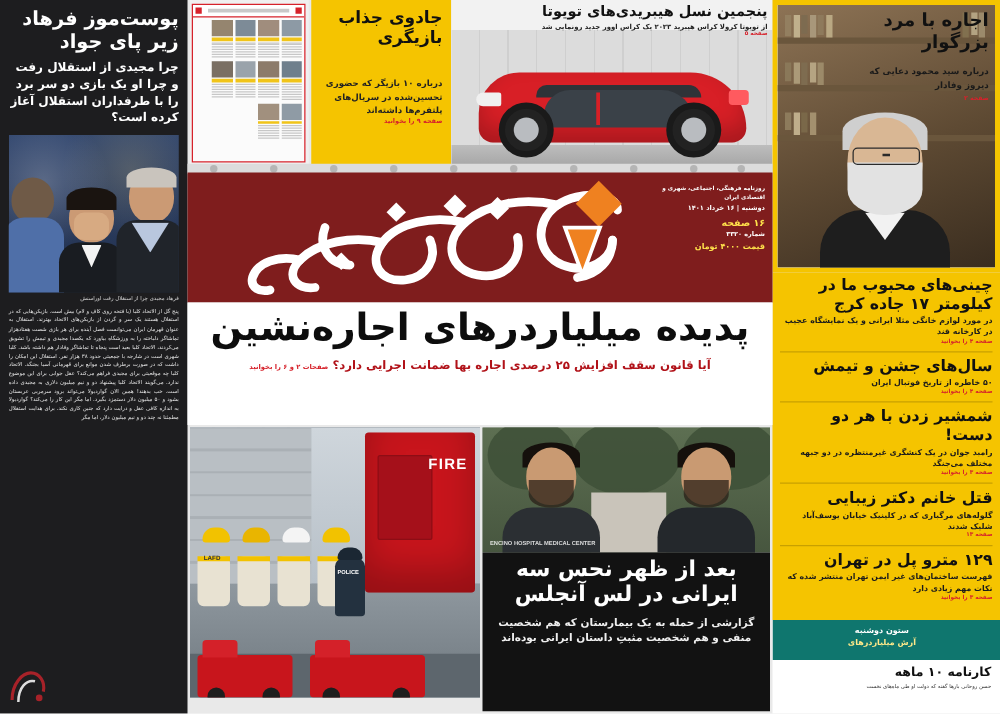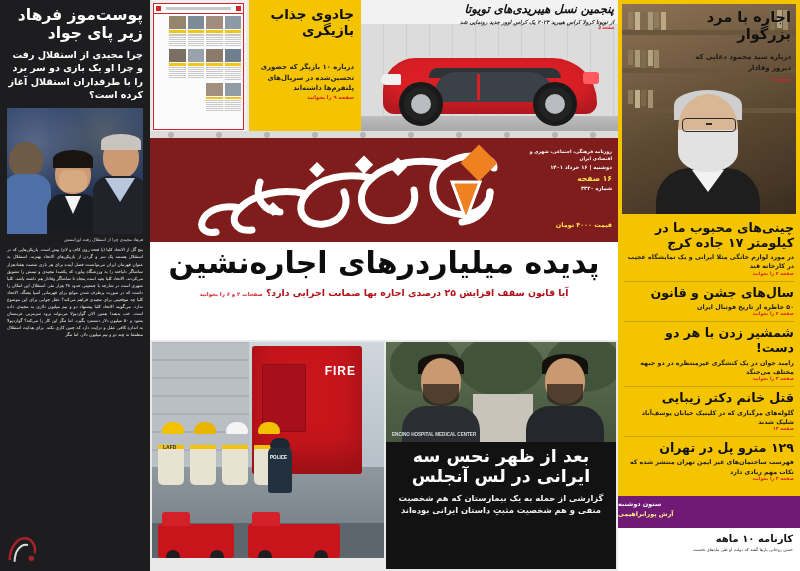--- a/index.html
+++ b/index.html
@@ -44,21 +44,21 @@
   #thumb-bottom{left:152px;top:138px;width:95px;height:14px;background:#3b5f86;}
 
   
   #promo-act{left:249px;top:0;width:112px;height:138px;background:#f5c400;padding:7px 7px 0 7px;}
   #promo-act .h{font-size:13.6px;line-height:1.15;font-weight:bold;direction:rtl;text-align:right;color:#111;}
   #promo-act .s{margin-top:24px;font-size:6.9px;line-height:1.52;font-weight:bold;direction:rtl;text-align:right;color:#222;}
   #promo-act .pg{color:#d6222b;font-size:5.2px;font-weight:bold;}
 
   
   #car-block{left:361px;top:0;width:257px;height:138px;background:#f2f2f2;}
-  #car-head{position:absolute;right:4px;top:3px;width:248px;direction:rtl;text-align:right;font-style:italic;}
+  #car-head{position:absolute;right:4px;top:3px;width:248px;direction:rtl;text-align:right;}
   #car-head .h{font-size:11.6px;font-weight:bold;color:#111;line-height:1.1;}
   #car-head .s{margin-top:3px;font-size:5.5px;font-weight:bold;color:#222;}
   #car-head .pg{color:#d6222b;font-size:4.6px;font-weight:bold;}
   #car-img{position:absolute;left:0;top:24px;width:257px;height:114px;overflow:hidden;background:#e3e3e3;}
   .car-wall{position:absolute;inset:0;background:
       repeating-linear-gradient(90deg,#dcdcdc 0 22px,#cfcfcf 22px 23px),
       linear-gradient(#e8e8e8,#d8d8d8);}
   .car-body{position:absolute;left:22px;top:34px;width:214px;height:56px;background:#d81f26;
       border-radius:40px 55px 14px 14px;box-shadow:inset 0 -10px 18px rgba(0,0,0,.22);}
   .car-glass{position:absolute;left:52px;top:14px;width:120px;height:30px;background:#3a4148;
@@ -99,37 +99,37 @@
   
   #right-list{left:618px;top:218px;width:182px;height:278px;background:#f5c400;padding:3px 6px 0 6px;}
   .ritem{margin-bottom:5px;direction:rtl;text-align:right;}
   .ritem .h{font-size:12.6px;line-height:1.16;font-weight:bold;color:#111;}
   .ritem .s{margin-top:2px;font-size:6.3px;line-height:1.46;font-weight:bold;color:#1b1b1b;}
   .ritem .pg{font-size:4.6px;font-weight:bold;color:#d6222b;}
   .rsep{height:1px;background:rgba(0,0,0,.18);margin:4px 0 4px 0;}
 
   
   #col-box{left:618px;top:496px;width:182px;height:75px;background:#fff;}
-  #col-head{height:28px;background:#701a75;padding:4px 7px 0 0;direction:rtl;text-align:left;}
+  #col-head{height:28px;background:#0f766e;padding:4px 7px 0 0;direction:rtl;text-align:center;}
   #col-head .l1{font-size:6.4px;color:#fff;font-weight:bold;line-height:1.5;}
   #col-head .l2{font-size:6.4px;color:#ffe98a;font-weight:bold;line-height:1.5;}
   #col-body{padding:5px 7px 0 7px;direction:rtl;text-align:right;}
   #col-body .t{font-size:10px;font-weight:bold;color:#111;}
   #col-body .p{margin-top:3px;font-size:4.3px;line-height:1.6;color:#333;text-align:justify;}
 
   
   #masthead{left:150px;top:138px;width:468px;height:104px;background:#7f1d1d;}
   #logo-wrap{position:absolute;right:94px;top:4px;width:330px;height:96px;}
   #logo-svg{width:100%;height:100%;}
   #mast-meta{position:absolute;right:6px;top:10px;width:86px;direction:rtl;text-align:right;color:#fff;}
   #mast-meta .m1{font-size:4.6px;line-height:1.55;font-weight:bold;}
   #mast-meta .m2{font-size:5.3px;line-height:1.55;font-weight:bold;margin-top:1px;}
   #mast-meta .m3{font-size:7.6px;line-height:1.4;font-weight:bold;color:#ffe24b;margin-top:3px;}
   #mast-meta .m4{font-size:5.2px;line-height:1.5;font-weight:bold;}
-  #mast-meta .m5{font-size:6.4px;line-height:1.4;font-weight:bold;color:#ffe24b;margin-top:28px;}
+  #mast-meta .m5{font-size:6.4px;line-height:1.4;font-weight:bold;color:#ffe24b;}
   #mast-strip{position:absolute;left:150px;top:131px;width:468px;height:8px;background:#dcdcdc;}
   #mast-strip .d{position:absolute;top:1px;width:6px;height:6px;border-radius:50%;background:#b5b5b5;}
 
   
   #lead{left:150px;top:242px;width:468px;height:98px;background:#fff;padding:5px 10px 0 10px;}
   #lead-h{font-size:30px;line-height:1.06;font-weight:bold;direction:rtl;text-align:center;color:#0d0d0d;letter-spacing:-.6px;}
   #lead-s{margin-top:7px;font-size:9.4px;line-height:1.4;font-weight:bold;direction:rtl;text-align:center;color:#b11219;}
   #lead-s .pg{font-size:5.4px;color:#d6222b;}
 
   
@@ -137,21 +137,21 @@
   #photo-men{left:386px;top:342px;width:230px;height:100px;background:#5e6e58;overflow:hidden;}
   #la-box{left:386px;top:442px;width:230px;height:127px;background:#121212;padding:5px 7px 0 7px;}
   #la-box .h{font-size:17.4px;line-height:1.14;font-weight:bold;direction:rtl;text-align:center;color:#fff;letter-spacing:-.3px;}
   #la-box .s{margin-top:5px;font-size:8.4px;line-height:1.46;font-weight:bold;direction:rtl;text-align:center;color:#f0f0f0;}
 
   
   .fs-sky{position:absolute;left:0;top:0;width:100%;height:58%;background:linear-gradient(#cfd6dc,#b7c0c8);}
   .fs-bldg{position:absolute;left:0;top:0;width:42%;height:58%;background:#b9bfc4;
      background-image:repeating-linear-gradient(0deg,#b9bfc4 0 16px,#aab0b5 16px 18px),
                       repeating-linear-gradient(90deg,transparent 0 18px,rgba(0,0,0,.07) 18px 20px);}
-  .fs-truck{position:absolute;right:22px;top:4px;width:110px;height:128px;background:#c8151c;border-radius:3px;
+  .fs-truck{position:absolute;right:4px;top:4px;width:88px;height:128px;background:#c8151c;border-radius:3px;
      box-shadow:inset 0 -18px 30px rgba(0,0,0,.25);}
   .fs-truck .panel{position:absolute;left:10px;top:18px;width:42px;height:66px;background:#a5101a;border:1px solid #8d0d15;border-radius:2px;}
   .fs-truck .txt{position:absolute;right:6px;top:18px;color:#fff;font-family:"Liberation Sans",sans-serif;font-weight:bold;font-size:12px;direction:ltr;letter-spacing:1px;}
   .fs-ground{position:absolute;left:0;bottom:0;width:100%;height:42%;background:linear-gradient(#8f989f,#6f787f);}
   .fs-road{position:absolute;left:0;bottom:0;width:100%;height:16%;background:#5d666d;}
   .ff{position:absolute;bottom:34%;}
   .ff .helm{width:22px;height:12px;border-radius:11px 11px 3px 3px;background:#f2c200;}
   .ff .coat{width:26px;height:40px;background:#e8e2d2;border-radius:5px;margin-left:-2px;}
   .ff .coat i{display:block;height:4px;background:#f2c200;margin-top:11px;}
   .ff .label{position:absolute;left:3px;top:22px;color:#333;font-size:5px;font-weight:bold;font-family:"Liberation Sans",sans-serif;direction:ltr;}
@@ -448,21 +448,21 @@
   <div class="blk" id="right-list">
 
     <div class="ritem">
       <div class="h">چینی‌های محبوب ما در کیلومتر ۱۷ جاده کرج</div>
       <div class="s">در مورد لوازم خانگی مثلا ایرانی و یک نمایشگاه عجیب در کارخانه قند</div>
       <div class="pg">صفحه ۴ را بخوانید</div>
     </div>
     <div class="rsep"></div>
 
     <div class="ritem">
-      <div class="h">سال‌های جشن و قانون</div>
+      <div class="h">سال‌های جشن و تیمش</div>
       <div class="s">۵۰ خاطره از تاریخ فوتبال ایران</div>
       <div class="pg">صفحه ۴ را بخوانید</div>
     </div>
     <div class="rsep"></div>
 
     <div class="ritem">
       <div class="h">شمشیر زدن با هر دو دست!</div>
       <div class="s">رامبد جوان در یک کنشگری غیرمنتظره در دو جبهه مختلف می‌جنگد</div>
       <div class="pg">صفحه ۳ را بخوانید</div>
     </div>
@@ -478,21 +478,21 @@
     <div class="ritem">
       <div class="h">۱۲۹ مترو پل در تهران</div>
       <div class="s">فهرست ساختمان‌های غیر ایمن تهران منتشر شده که نکات مهم زیادی دارد</div>
       <div class="pg">صفحه ۳ را بخوانید</div>
     </div>
   </div>
 
   <div class="blk" id="col-box">
     <div id="col-head">
       <div class="l1">ستون دوشنبه</div>
-      <div class="l2">آرش پورابراهیمی</div>
+      <div class="l2">آرش میلیاردرهای</div>
     </div>
     <div id="col-body">
       <div class="t">کارنامه ۱۰ ماهه</div>
       <div class="p">حسن روحانی بارها گفته که دولت او طی ماه‌های نخست</div>
     </div>
   </div>
 
   <div class="blk" id="mast-strip">
     <span class="d" style="left:18px"></span>
       <span class="d" style="left:66px"></span>

